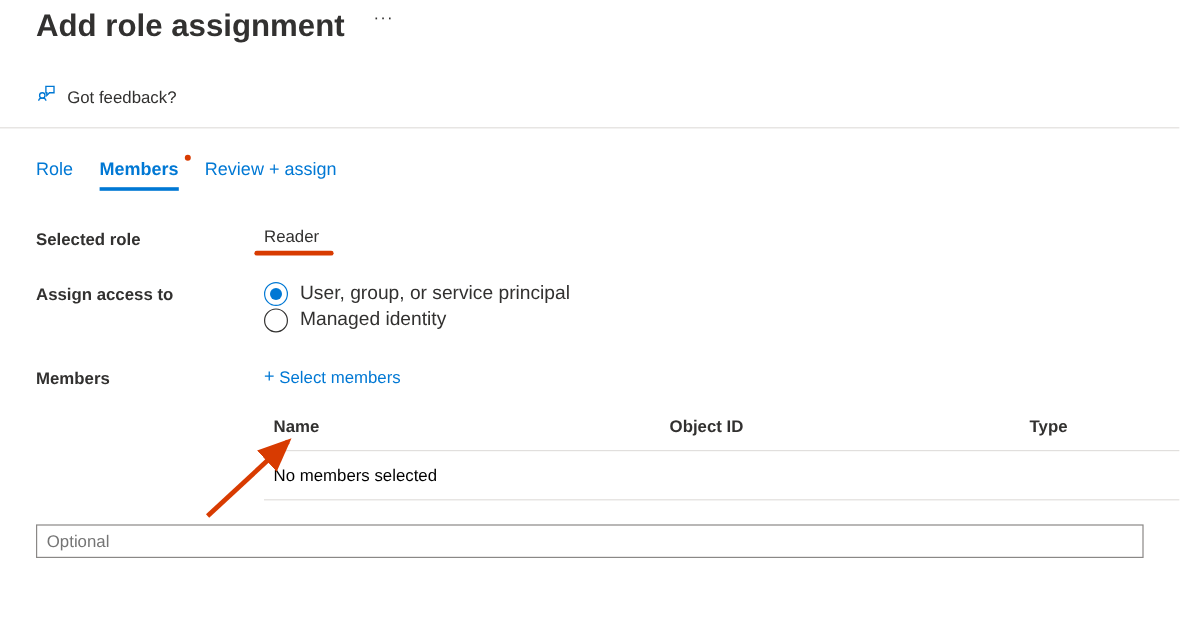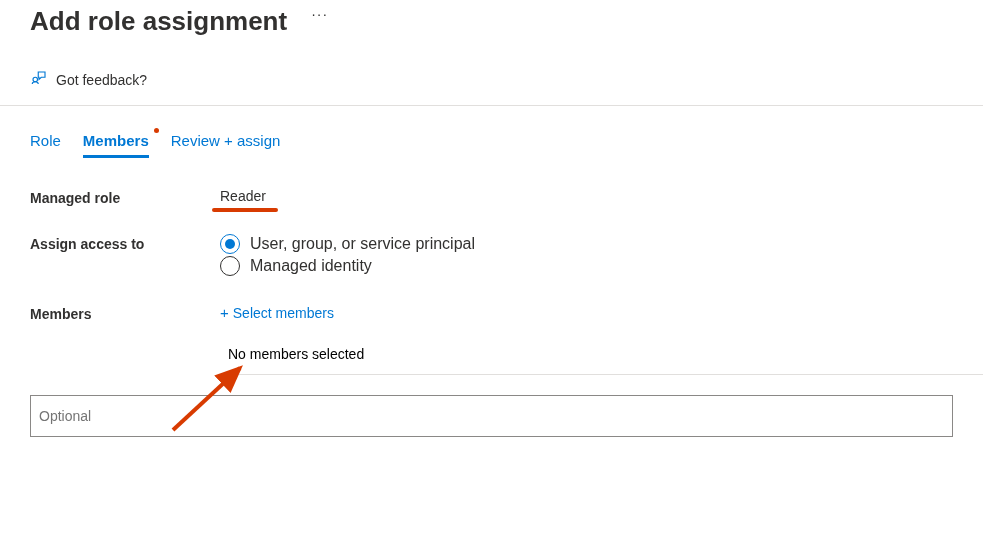--- a/index.html
+++ b/index.html
@@ -133,21 +133,21 @@
     .col-name { flex: 0 0 330px; }
     .col-object { flex: 0 0 300px; }
     .col-type { flex: 1; }
     .desc-row {
       display: flex;
       align-items: center;
       padding: 0 30px;
     }
     .desc-input {
       flex: 1;
-      height: 42px;
+      height: 28px;
       border: 1px solid #8a8886;
       padding: 0 8px;
       font-size: 14px;
       font-family: inherit;
       color: #605e5c;
     }
     .red-arrow {
       position: absolute;
       pointer-events: none;
     }
@@ -176,21 +176,21 @@
   <div class="tab active">
     <span>Members</span>
     <span class="red-dot"></span>
   </div>
   <div class="tab">Review + assign</div>
 </div>
 
 <div class="form-area">
 
   <div class="form-row">
-    <div class="form-label">Managed role</div>
+    <div class="form-label">Selected role</div>
     <div class="form-value selected-role-value">
       <span>Reader</span>
       <span class="red-underline"></span>
     </div>
   </div>
 
   <div class="form-row">
     <div class="form-label">Assign access to</div>
     <div class="radio-group">
       <div class="radio-item selected">
@@ -210,20 +210,25 @@
     <div class="form-label">Members</div>
     <div class="select-members-link">
       <span class="plus">+</span>
       <span>Select members</span>
     </div>
   </div>
 
 </div>
 
 <div class="members-table">
+  <div class="table-head-row">
+    <div class="col-name">Name</div>
+    <div class="col-object">Object ID</div>
+    <div class="col-type">Type</div>
+  </div>
   <div class="table-body-row">
     <div class="col-name">No members selected</div>
   </div>
 </div>
 
 <div class="desc-row">
   <input class="desc-input" type="text" placeholder="Optional" style="">
 </div>
 
 <svg class="red-arrow" style="left:165px; top:350px;" width="110" height="90">

